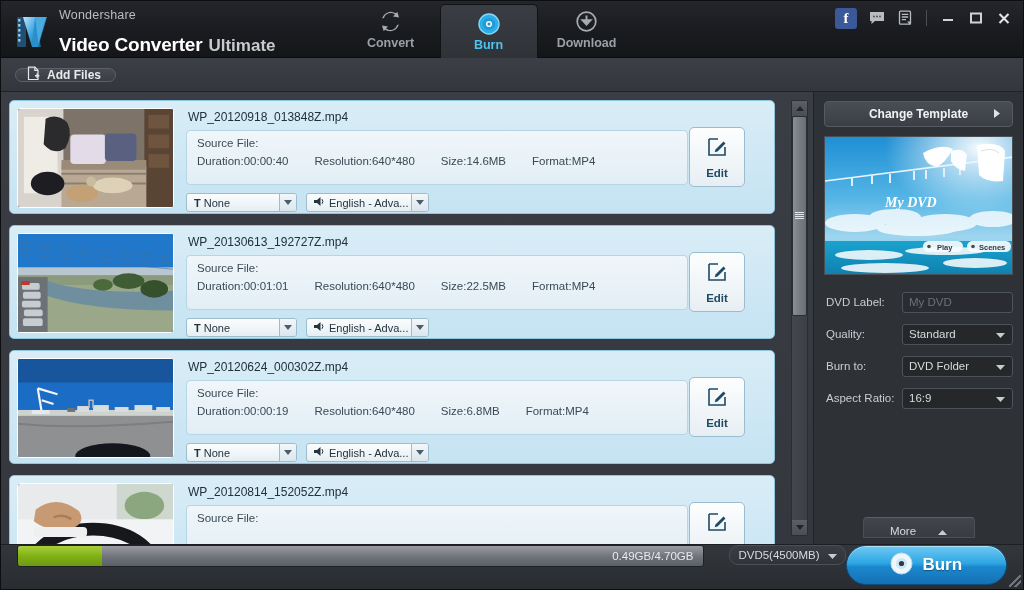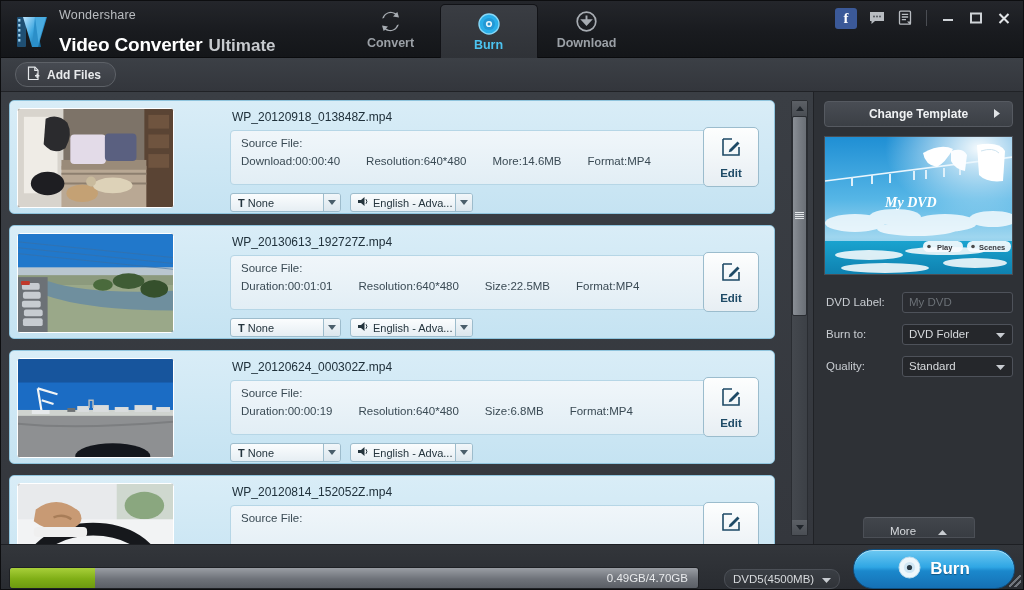--- a/index.html
+++ b/index.html
@@ -70,21 +70,21 @@
   .wsep { width:1px; height:16px; background:#4a4d53; margin:0 6px; }
 
   
   .toolbar {
     height: 34px; flex: 0 0 34px;
     background: linear-gradient(180deg,#3c4046 0%,#33363c 100%);
     display: flex; align-items: center; padding-left: 14px; gap: 12px;
     border-bottom: 1px solid #202226;
   }
   .tbtn {
-    height: 25px; border: 1px solid #5d6167; border-radius: 12px;
+    height: 14px; border: 1px solid #5d6167; border-radius: 12px;
     background: linear-gradient(180deg,#474b52 0%,#3a3d43 100%);
     display: flex; align-items: center; padding: 0 14px 0 10px; gap: 6px;
     color: #e8eaec; font-size: 12px; font-weight: bold; cursor: pointer;
   }
   .tbtn-group { display: flex; align-items: center; }
   .tbtn-group .tbtn { border-radius: 12px 0 0 12px; border-right: none; padding-right: 10px; }
   .tbtn-arrow {
     height: 23px; width: 24px; border: 1px solid #5d6167; border-radius: 0 12px 12px 0;
     background: linear-gradient(180deg,#474b52 0%,#3a3d43 100%);
     display: flex; align-items: center; justify-content: center; cursor: pointer;
@@ -99,21 +99,21 @@
     display: flex;
   }
   .filelist {
     width: 790px; padding: 8px 0 0 8px; overflow: hidden; position: relative;
   }
 
   .filecard {
     width: 766px; height: 114px; margin-bottom: 11px;
     background: linear-gradient(180deg,#d9edf7 0%,#c5e3f2 100%);
     border: 1px solid #8fc4dd; border-radius: 5px;
-    display: flex; padding: 7px; position: relative; gap: 44px;
+    display: flex; padding: 7px; position: relative;
   }
   .thumb {
     width: 157px; height: 100px; border-radius: 3px; overflow: hidden;
     border: 1px solid #ffffff; flex: 0 0 157px; position: relative;
     background: #222;
   }
   .thumb svg { display:block; width:100%; height:100%; }
   .fileinfo { flex: 1; padding-left: 12px; position: relative; }
   .fname {
     font-size: 12px; color: #20313b; margin: 2px 0 6px 2px; white-space: nowrap;
@@ -136,21 +136,21 @@
     display: flex; align-items: center; gap: 3px;
   }
   .sel .arrowbox {
     width: 17px; height: 100%; border-left: 1px solid #9dbccc;
     display: flex; align-items: center; justify-content: center;
     background: linear-gradient(180deg,#f2f7fa 0%,#dbe6ed 100%);
   }
   .sel.sub .val { width: 92px; }
   .sel.aud .val { width: 104px; }
   .editbtn {
-    position: absolute; right: 15px; top: 26px;
+    position: absolute; right: 29px; top: 26px;
     width: 56px; height: 60px; border-radius: 5px;
     background: linear-gradient(180deg,#fdfefe 0%,#e7eef3 100%);
     border: 1px solid #9bbccd;
     display: flex; flex-direction: column; align-items: center;
     justify-content: center; gap: 5px; cursor: pointer;
   }
   .editbtn .elbl { font-size: 11.5px; font-weight: bold; color: #1e4a66; }
 
   
   .vscroll {
@@ -215,21 +215,21 @@
     background: linear-gradient(180deg,#42464c 0%,#383c42 100%);
     display: flex; align-items: flex-end; justify-content: center; gap: 22px;
     font-size: 11.5px; color: #d6d9dd; cursor: pointer;
   }
 
   
   .bottom {
     height: 45px; flex: 0 0 45px; position: relative;
     background: linear-gradient(180deg,#33363b 0%,#292c31 100%);
     border-top: 1px solid #1d1f23;
-    display: flex; align-items: flex-end; padding: 0 8px; 
+    display: flex; align-items: flex-start; padding: 0 16px; 
   }
   .progress {
     width: 690px; height: 22px; border-radius: 3px;
     border: 1px solid #1f2125;
     background: linear-gradient(180deg,#9a9ea4 0%,#6e7279 55%,#5b5f66 100%);
     position: relative; overflow: hidden;
   }
   .progress .fill {
     position: absolute; left: 0; top: 0; bottom: 0; width: 12.3%;
     background: linear-gradient(180deg,#a8cf3a 0%,#7fae16 55%,#6d9a10 100%);
@@ -409,23 +409,23 @@
               <ellipse cx="65" cy="86" rx="16" ry="9" fill="#c4a174"></ellipse>
               <ellipse cx="96" cy="78" rx="20" ry="8" fill="#ddd2b8"></ellipse>
               <circle cx="74" cy="74" r="5" fill="#c9bb9d"></circle>
             </svg>
           </div>
           <div class="fileinfo">
             <div class="fname">WP_20120918_013848Z.mp4</div>
             <div class="srcbox">
               <div class="l1">Source File:</div>
               <div class="l2">
-                <span>Download:00:00:40</span>
+                <span>Duration:00:00:40</span>
                 <span>Resolution:640*480</span>
-                <span>More:14.6MB</span>
+                <span>Size:14.6MB</span>
                 <span>Format:MP4</span>
               </div>
             </div>
             <div class="selrow">
               <div class="sel sub">
                 <span class="val">
                     <b>T</b>
                   <span>None</span>
                   </span>
                 <span class="arrowbox">
@@ -740,33 +740,43 @@
           </g>
         </svg>
       </div>
 
       <div class="settings">
         <div class="srow">
           <span class="lab">DVD Label:</span>
           <span class="fld input">My DVD</span>
         </div>
         <div class="srow">
+          <span class="lab">Quality:</span>
+          <span class="fld">
+            <span>Standard</span>
+            <span class="car2">
+              <svg width="9" height="5" viewBox="0 0 9 5">
+                  <path d="M0 0 L9 0 L4.5 5 Z" fill="#c8ccd1"></path>
+                </svg></span>
+          </span>
+        </div>
+        <div class="srow">
           <span class="lab">Burn to:</span>
           <span class="fld">
             <span>DVD Folder</span>
             <span class="car2">
               <svg width="9" height="5" viewBox="0 0 9 5">
                   <path d="M0 0 L9 0 L4.5 5 Z" fill="#c8ccd1"></path>
                 </svg></span>
           </span>
         </div>
         <div class="srow">
-          <span class="lab">Quality:</span>
+          <span class="lab">Aspect Ratio:</span>
           <span class="fld">
-            <span>Standard</span>
+            <span>16:9</span>
             <span class="car2">
               <svg width="9" height="5" viewBox="0 0 9 5">
                   <path d="M0 0 L9 0 L4.5 5 Z" fill="#c8ccd1"></path>
                 </svg></span>
           </span>
         </div>
       </div>
 
       <div class="more-wrap">
         <div class="more-btn">

